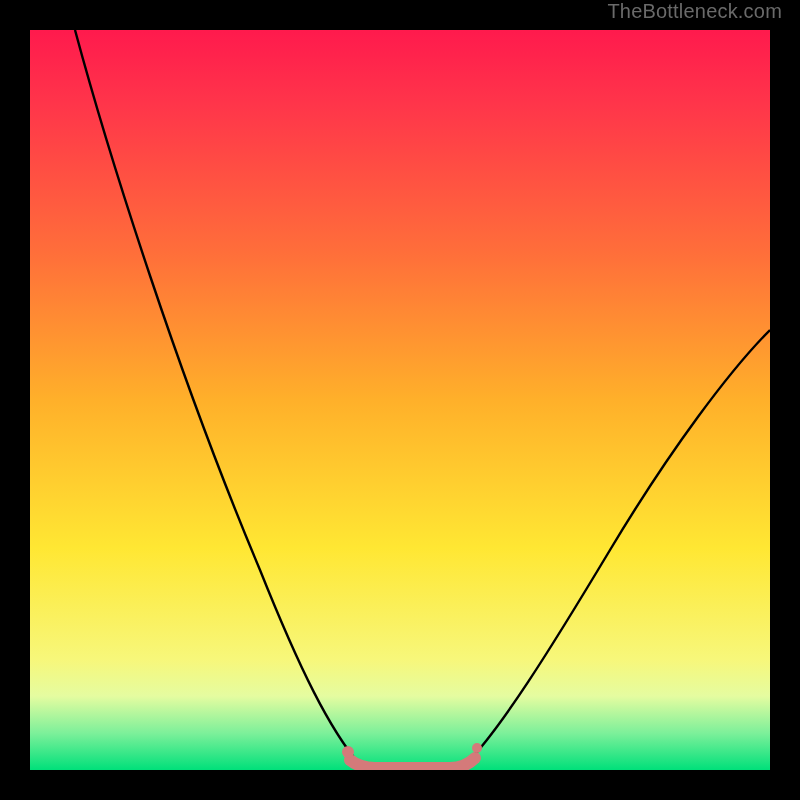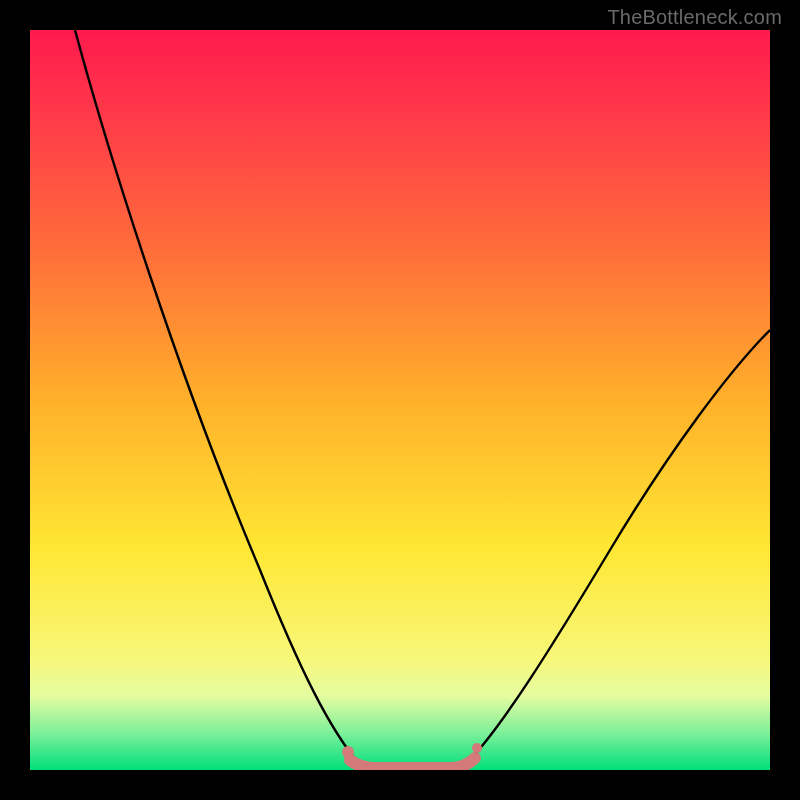--- a/index.html
+++ b/index.html
@@ -35,21 +35,21 @@
     );
   }
   svg.curve {
     position: absolute;
     left: 0; top: 0;
     width: 740px;
     height: 740px;
   }
   .attribution {
     position: absolute;
-    top: 6px;
+    top: 0;
     right: 18px;
     color: #6a6a6a;
     font-size: 20px;
     letter-spacing: 0.2px;
   }
 </style>
 </head>
 <body>
 
 <div class="attribution">TheBottleneck.com</div>

